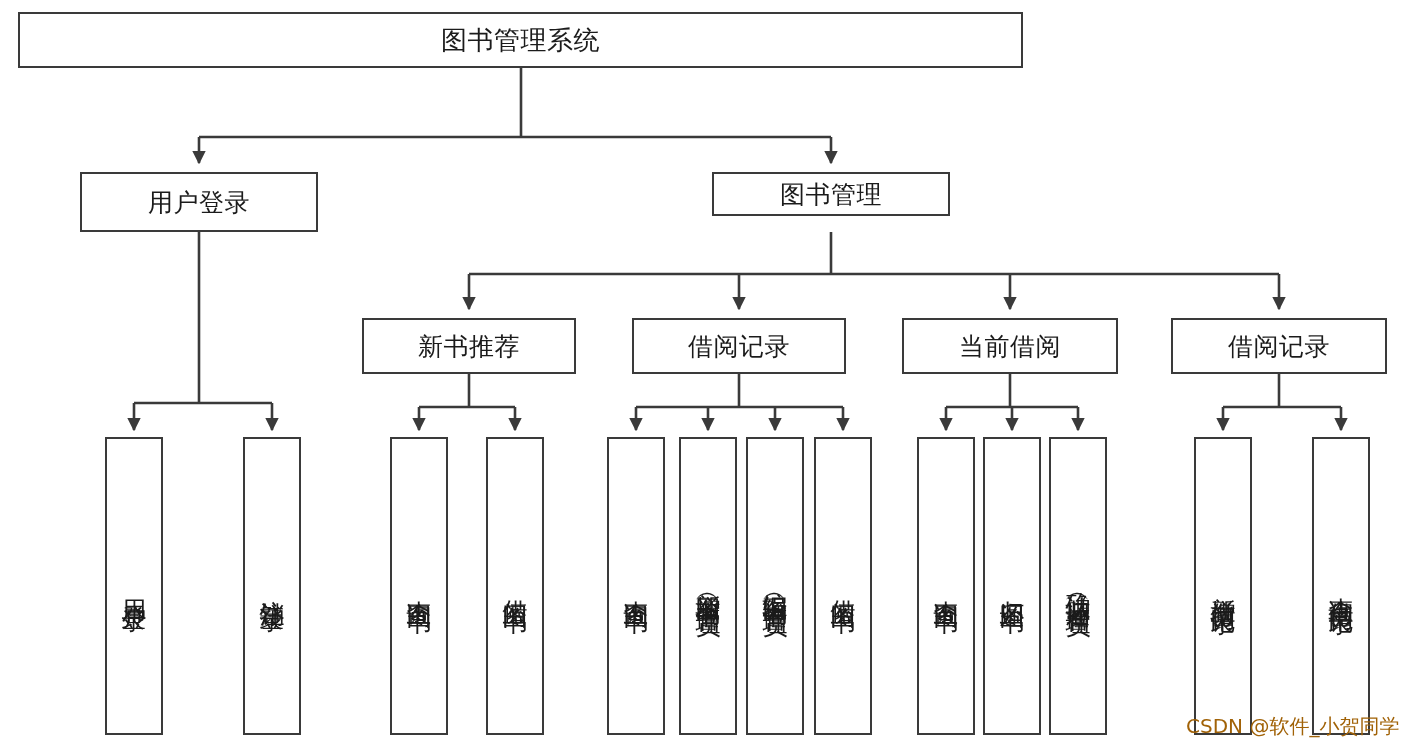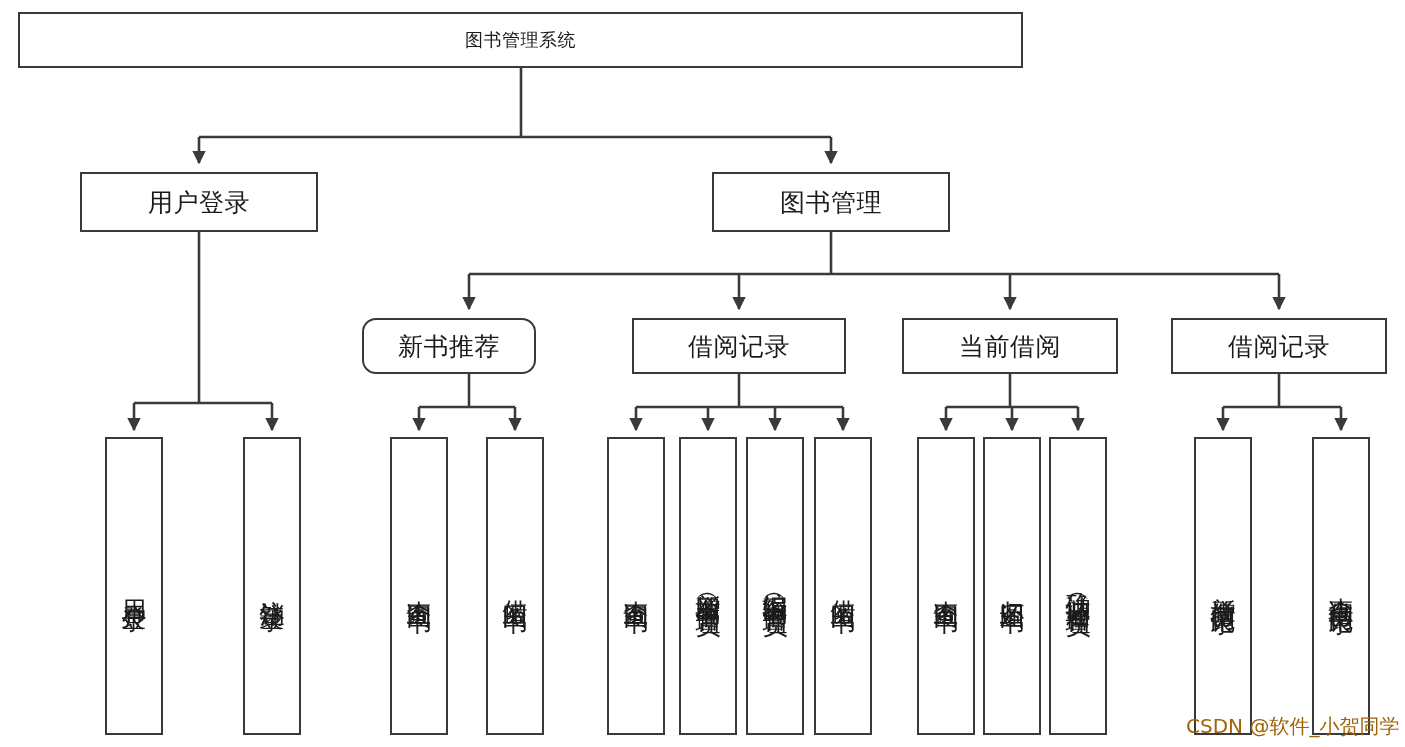--- a/index.html
+++ b/index.html
@@ -29,21 +29,21 @@
     display: block;
     line-height: 1.0;
     letter-spacing: 0.5px;
     white-space: nowrap;
   }
   
   .node.h .lbl {
     font-size: 25px;
   }
   .node.root .lbl {
-    font-size: 18px;
+    font-size: 26px;
   }
   
   .node.v {
     align-items: center;
     justify-content: center;
   }
   .node.v .lbl {
     writing-mode: vertical-rl;
     text-orientation: upright;
     font-size: 25px;
@@ -124,25 +124,25 @@
     </g>
   </svg>
 
   <div class="node h root" style="left:18px;top:12px;width:1005px;height:56px;">
     <span class="lbl">图书管理系统</span>
   </div>
 
   <div class="node h" style="left:80px;top:172px;width:238px;height:60px;">
     <span class="lbl">用户登录</span>
   </div>
-  <div class="node h" style="left:712px;top:172px;width:238px;height:60px;align-items:center;">
+  <div class="node h" style="left:712px;top:172px;width:238px;height:44px;align-items:center;">
     <span class="lbl">图书管理</span>
   </div>
 
-  <div class="node h" style="left:362px;top:318px;width:174px;height:56px;border-radius:14px;">
+  <div class="node h" style="left:362px;top:318px;width:214px;height:56px;">
     <span class="lbl">新书推荐</span>
   </div>
   <div class="node h" style="left:632px;top:318px;width:214px;height:56px;">
     <span class="lbl">借阅记录</span>
   </div>
   <div class="node h" style="left:1171px;top:318px;width:216px;height:56px;">
     <span class="lbl">借阅记录</span>
   </div>
   <div class="node h" style="left:902px;top:318px;width:216px;height:56px;">
     <span class="lbl">当前借阅</span>

